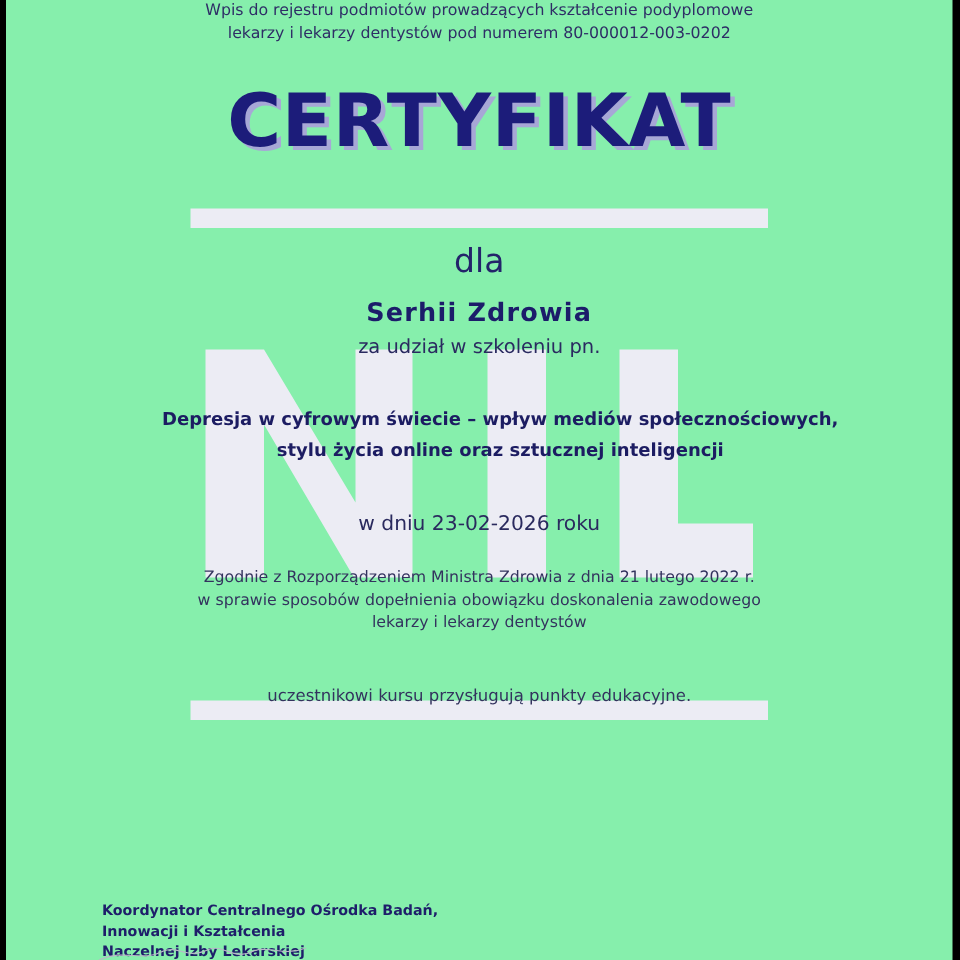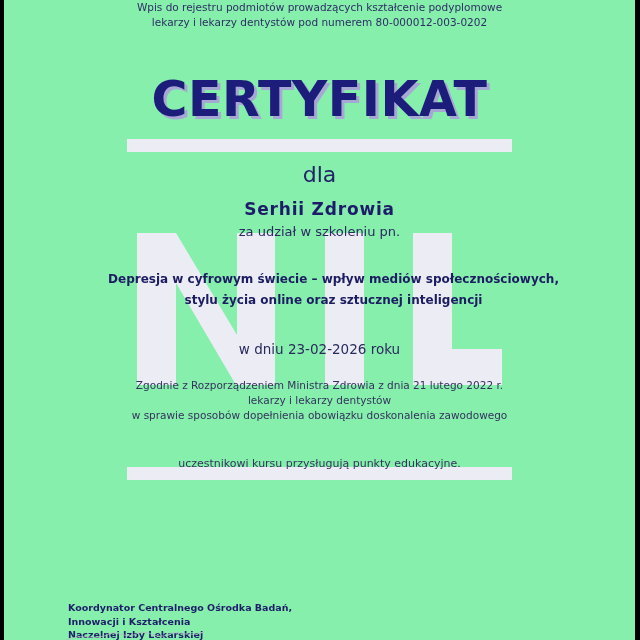--- a/index.html
+++ b/index.html
@@ -9,21 +9,21 @@
     background: #86efac; overflow: hidden;
     font-family: "DejaVu Sans", sans-serif; color: #24245c;
   }
   .watermark { position: absolute; left: 0; top: 0; width: 631px; height: 640px; }
   .band { position: absolute; background: #ececf4; }
   .band-top { left: 123px; top: 139px; width: 385px; height: 13px; }
   .band-bottom { left: 123px; top: 467px; width: 385px; height: 13px; }
   .center { position: absolute; left: 0; width: 631px; text-align: center; }
   .registry { top: 0; font-size: 10.5px; line-height: 15px; color: #2e2e66; }
   .title {
-    top: 71px; font-size: 49px; font-weight: bold; letter-spacing: 0.5px;
+    top: 52px; font-size: 49px; font-weight: bold; letter-spacing: 0.5px;
     color: #1c1c7a; text-shadow: 3px 3px 0 #a7a7d6;
     font-family: "DejaVu Sans", sans-serif;
   }
   .dla { top: 162px; font-size: 22px; color: #23236a; }
   .name { top: 199px; font-size: 17px; font-weight: bold; color: #1c1c6a; letter-spacing: 0.8px; }
   .participation { top: 224px; font-size: 13px; color: #2a2a60; }
   .course { top: 269px; font-size: 12px; font-weight: bold; line-height: 21px; color: #1c1c62; margin-left: 14px; }
   .date { top: 341px; font-size: 13.5px; color: #2a2a5e; }
   .regulation { top: 378px; font-size: 10.5px; line-height: 15px; color: #33335e; }
   .points { top: 456px; font-size: 11px; line-height: 15px; color: #33335e; }
@@ -80,22 +80,22 @@
 
   <div class="center course">
     <div>Depresja w cyfrowym świecie – wpływ mediów społecznościowych,</div>
     <div>stylu życia online oraz sztucznej inteligencji</div>
   </div>
 
   <div class="center date">w dniu 23-02-2026 roku</div>
 
   <div class="center regulation">
     <div>Zgodnie z Rozporządzeniem Ministra Zdrowia z dnia 21 lutego 2022 r.</div>
+    <div>w sprawie sposobów dopełnienia obowiązku doskonalenia zawodowego</div>
     <div>lekarzy i lekarzy dentystów</div>
-    <div>w sprawie sposobów dopełnienia obowiązku doskonalenia zawodowego</div>
   </div>
 
   <div class="center points">
     <div>uczestnikowi kursu przysługują punkty edukacyjne.</div>
   </div>
 
   <div class="coordinator">
     <div>Koordynator Centralnego Ośrodka Badań,</div>
     <div>Innowacji i Kształcenia</div>
     <div>Naczelnej Izby Lekarskiej</div>

